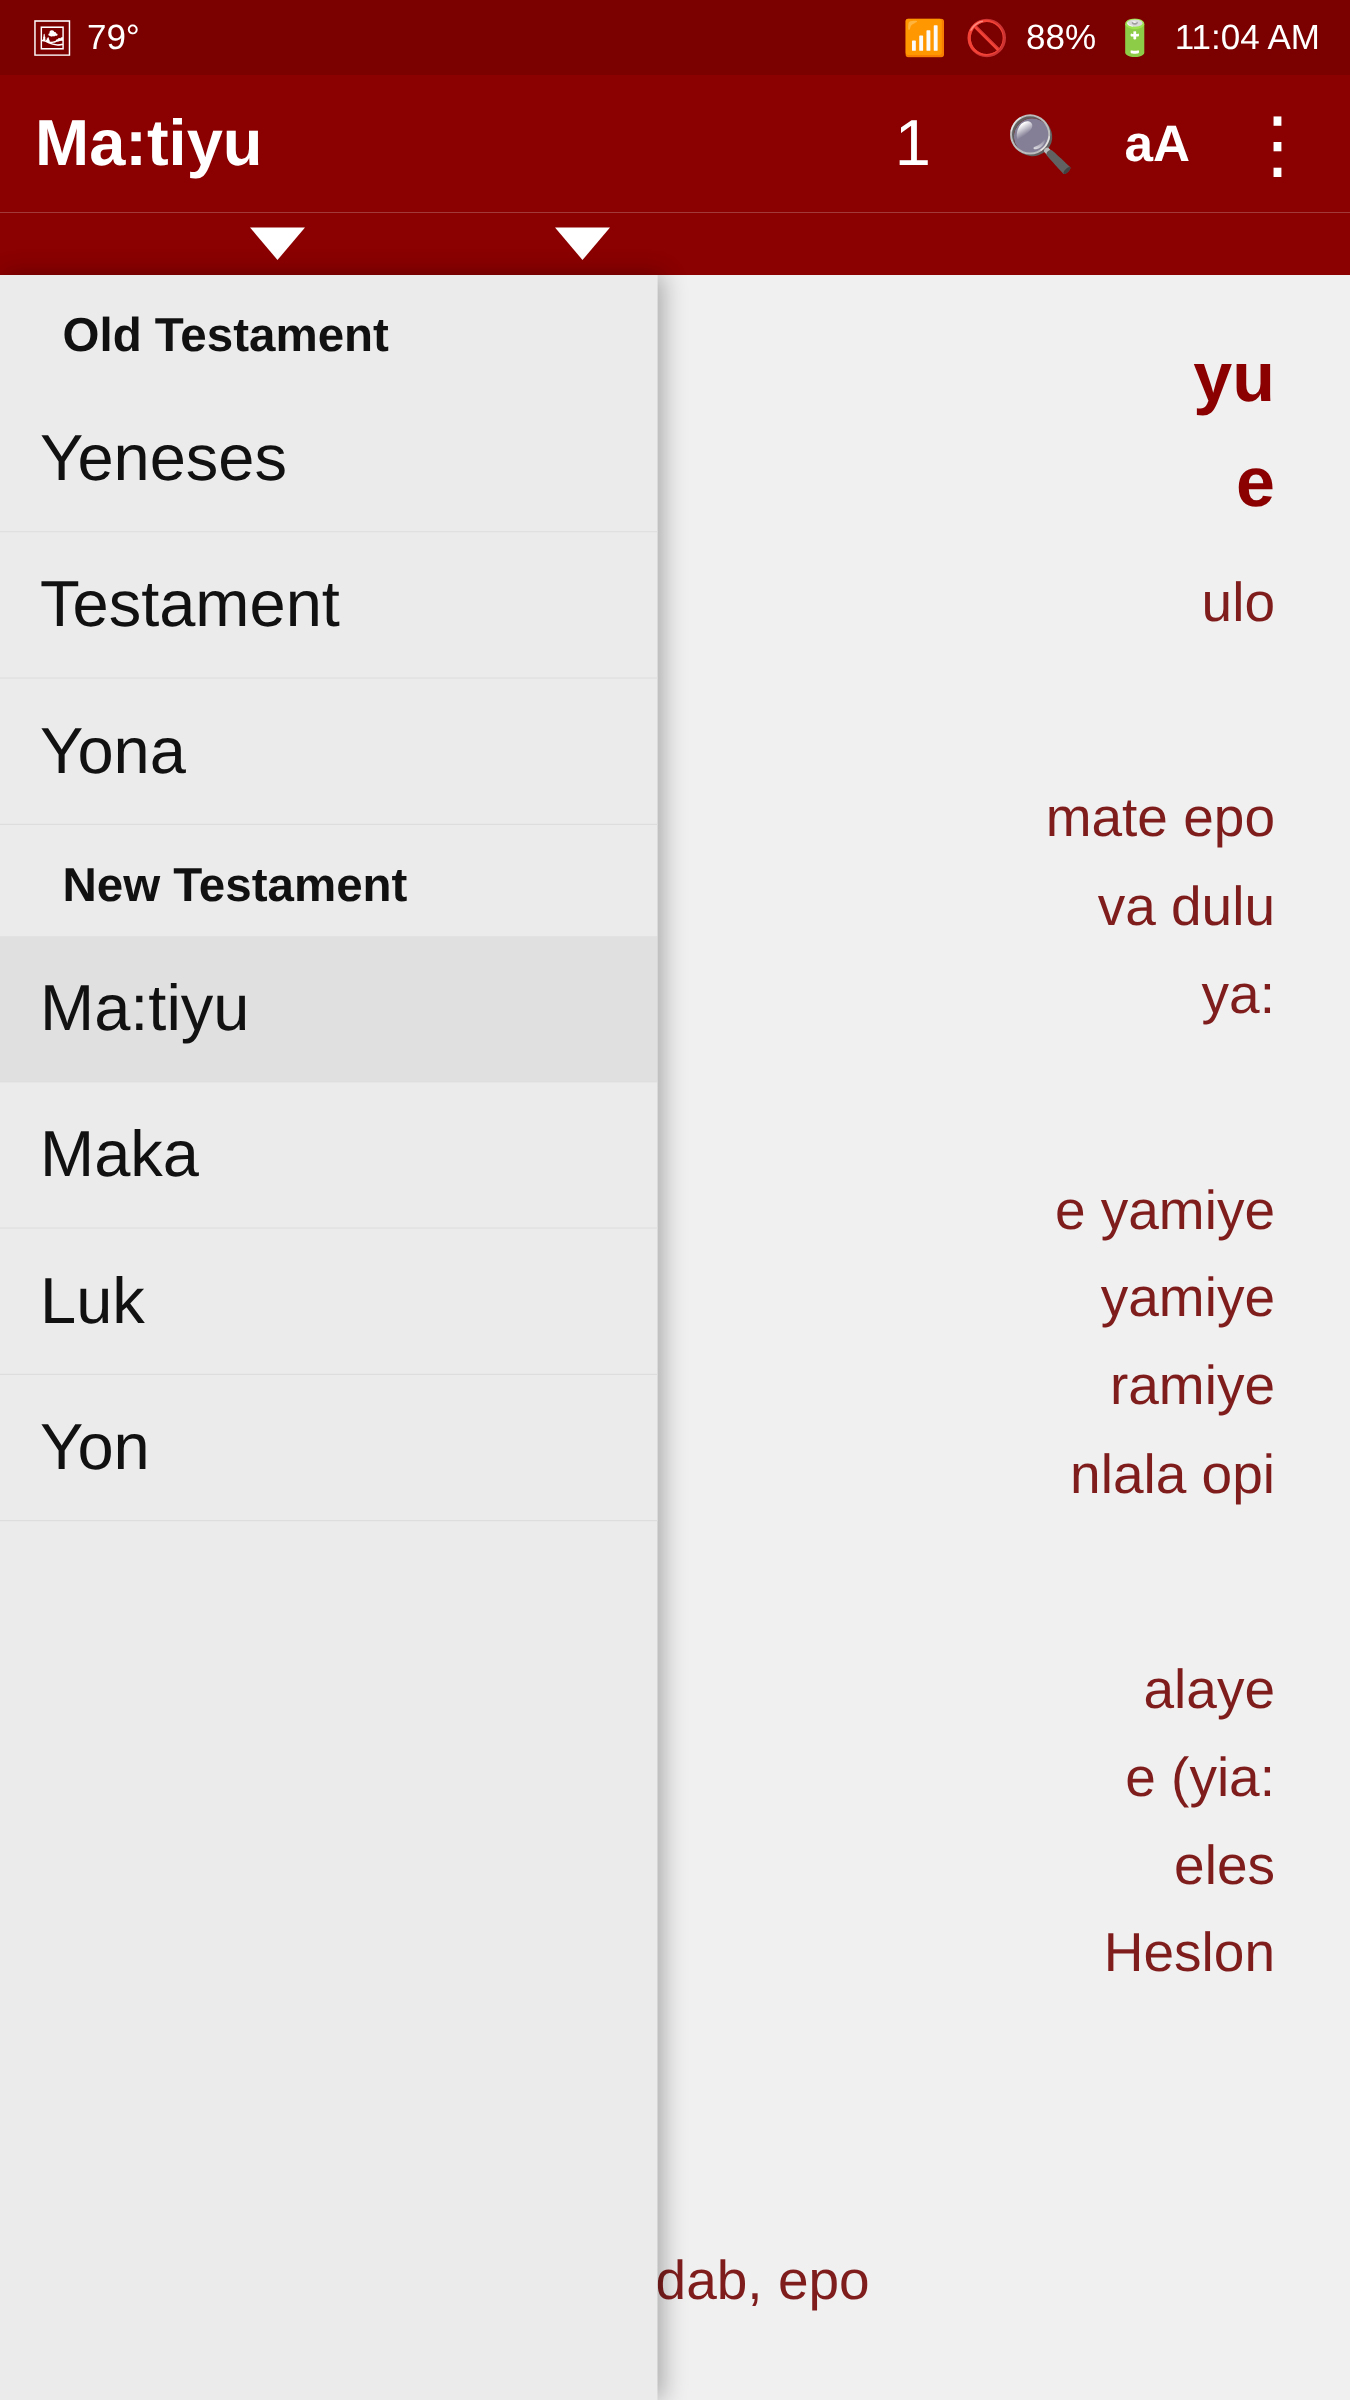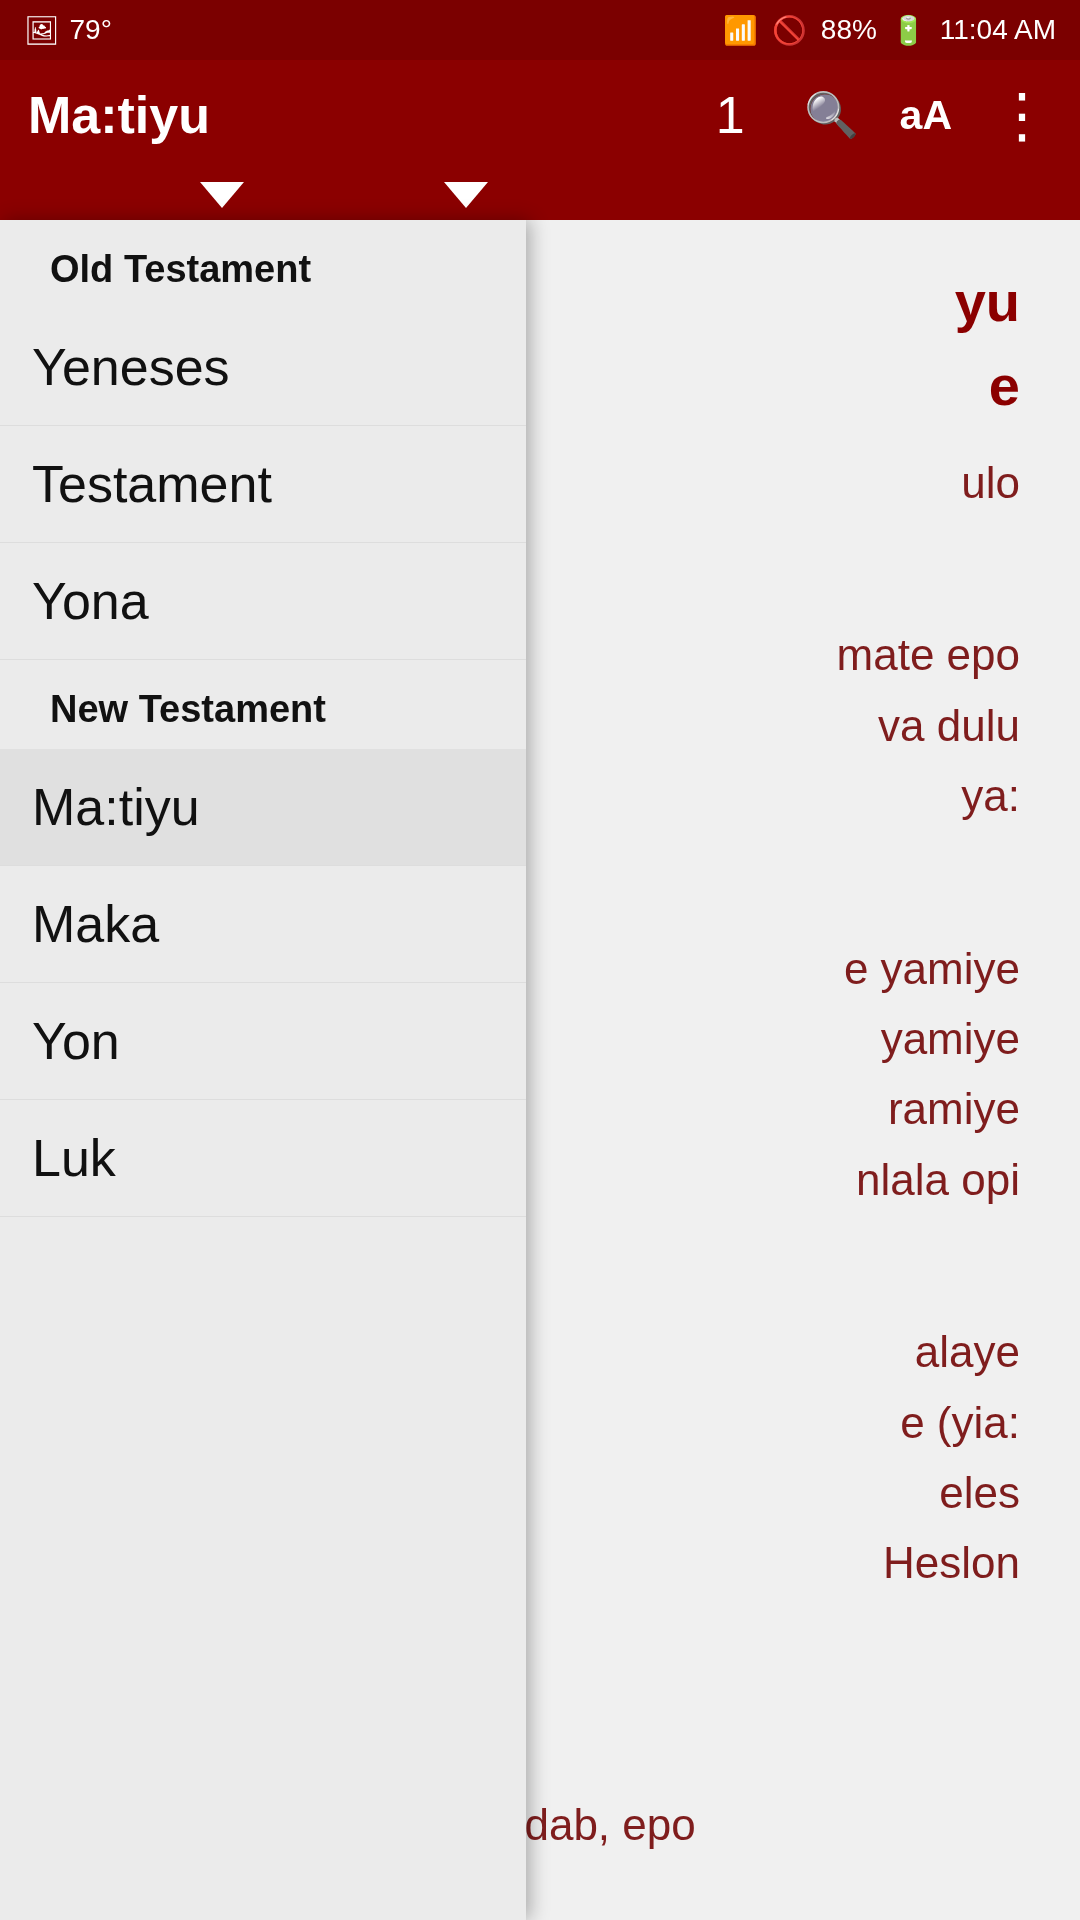--- a/index.html
+++ b/index.html
@@ -217,19 +217,19 @@
 
   <div class="dropdown-section-header">New Testament</div>
 
   <div class="dropdown-item active">
     <span>Ma:tiyu</span>
   </div>
   <div class="dropdown-item">
     <span>Maka</span>
   </div>
   <div class="dropdown-item">
+    <span>Luk</span>
+  </div>
+  <div class="dropdown-item">
     <span>Yon</span>
   </div>
-  <div class="dropdown-item">
-    <span>Luk</span>
-  </div>
 
 </div>
 
 </body></html>

